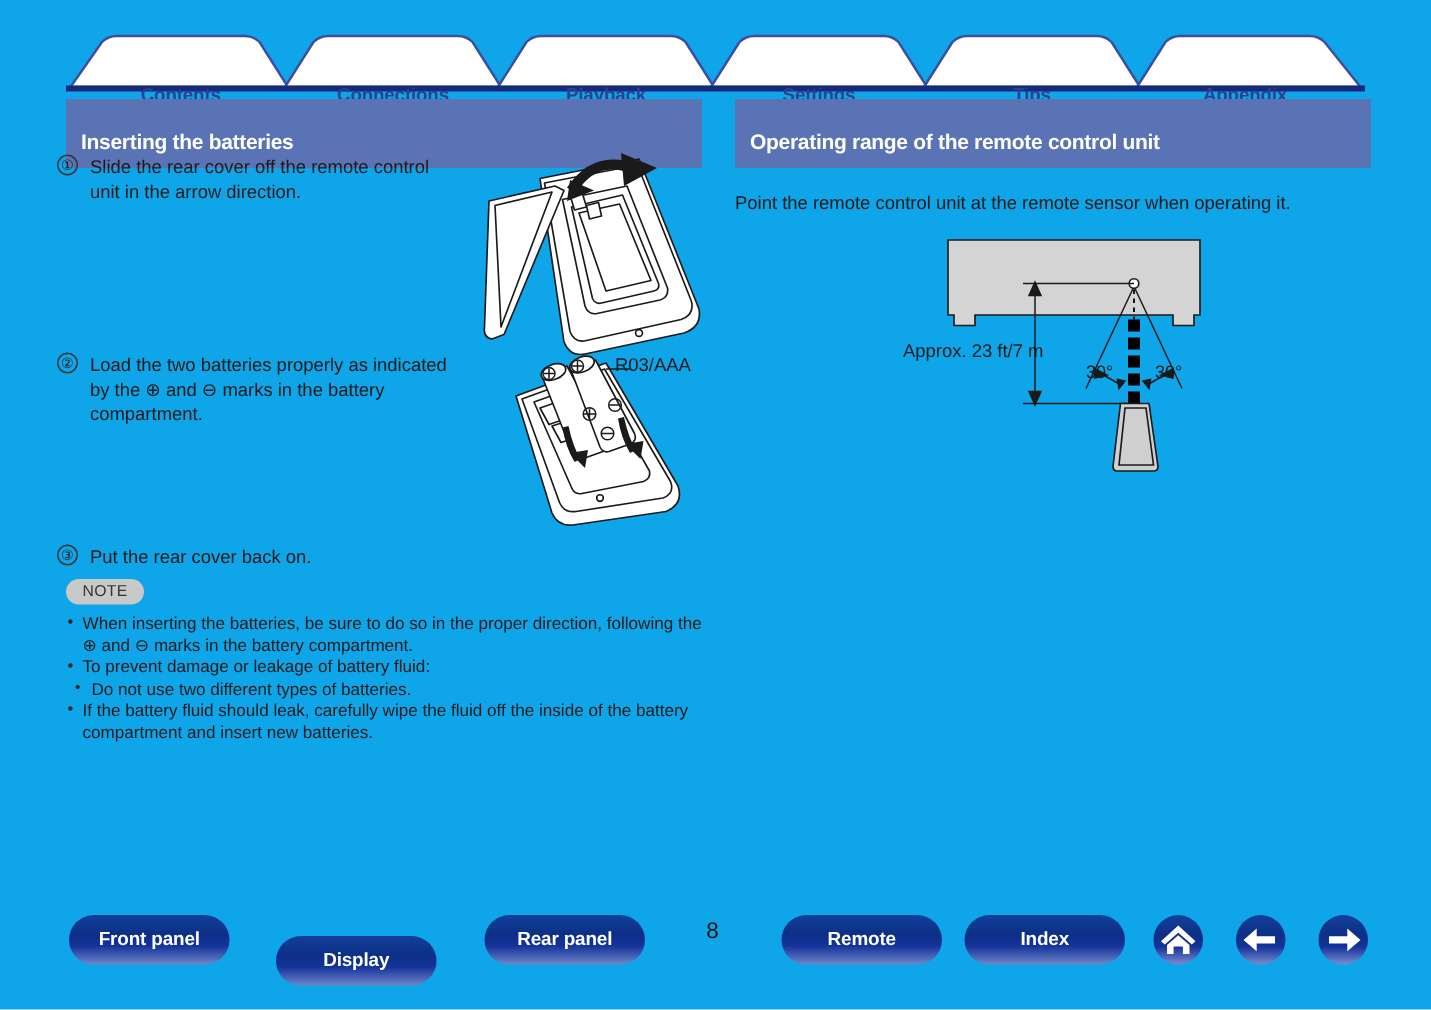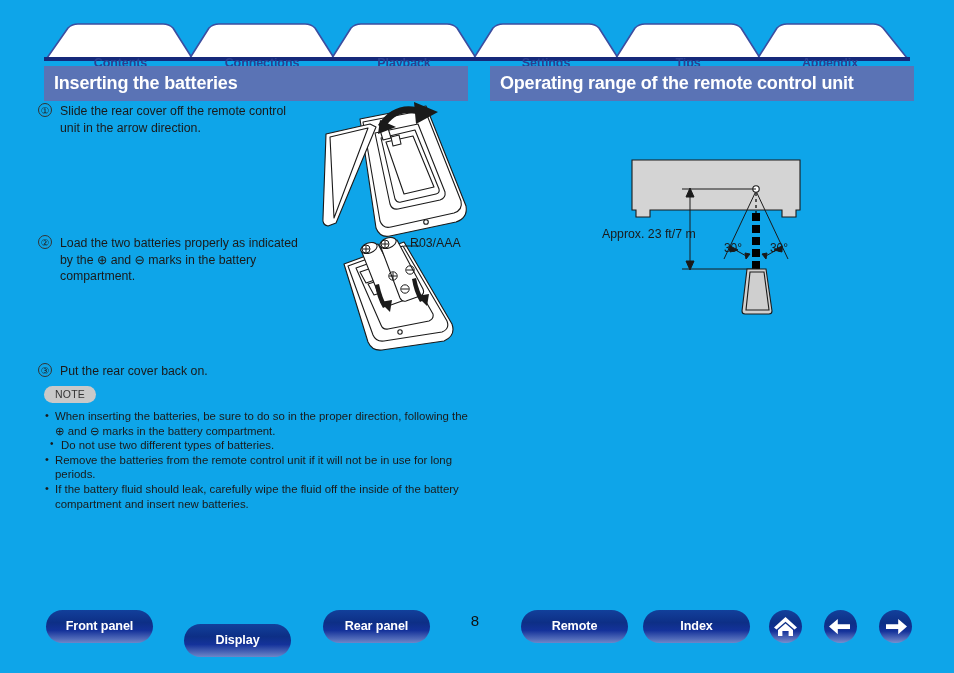--- a/index.html
+++ b/index.html
@@ -35,24 +35,24 @@
   }
 
   
   .col-left  { position: absolute; left: 44px;  top: 66px; width: 424px; }
   .col-right { position: absolute; left: 490px; top: 66px; width: 424px; }
 
   
   .sec-head {
     background: #5a73b5;
     color: #ffffff;
-    font-size: 18px;
+    font-size: 14px;
     font-weight: bold;
     line-height: 25px;
-    padding: 5px 10px 5px 10px;
+    padding: 16px 10px 5px 10px;
     letter-spacing: -0.2px;
   }
   .sec-head.two-line { width: 424px; }
 
   
   .lead {
     font-size: 12.3px;
     color: #1a1a1a;
     line-height: 16px;
     margin-top: 15px;
@@ -275,30 +275,31 @@
       </g>
     </svg>
   </div>
 
   <div class="fig" style="left:410px; top:236px; font-size:12.3px; color:#1a1a1a;">R03/AAA</div>
 
   <div style="position:absolute; left:44px; top:384px; width:430px;">
     <span class="note-badge">NOTE</span>
     <ul class="note-list">
       <li>When inserting the batteries, be sure to do so in the proper direction, following the ⊕ and ⊖ marks in the battery compartment.</li>
+      <li>To prevent damage or leakage of battery fluid:</li>
       <ul class="note-sub">
         <li>Do not use two different types of batteries.</li>
       </ul>
-      <li>Remove the batteries from the remote control unit if it will not be in use for long periods.</li>
       <li>If the battery fluid should leak, carefully wipe the fluid off the inside of the battery compartment and insert new batteries.</li>
     </ul>
   </div>
 
   <div class="col-right">
     <div class="sec-head two-line">Operating range of the remote control unit</div>
+    <div class="lead">Point the remote control unit at the remote sensor when operating it.</div>
   </div>
 
   <div class="fig" style="left:596px; top:155px;">
     <svg width="230" height="160" viewBox="0 0 230 160">
 
       <g stroke="#1a1a1a" stroke-width="1.1" fill="#d4d4d4">
         <path d="M36,5 L204,5 L204,55 L200,55 L200,62 L186,62 L186,55 L54,55 L54,62 L40,62 L40,55 L36,55 Z"></path>
       </g>
 
       <g stroke="#1a1a1a" stroke-width="1" fill="none">

